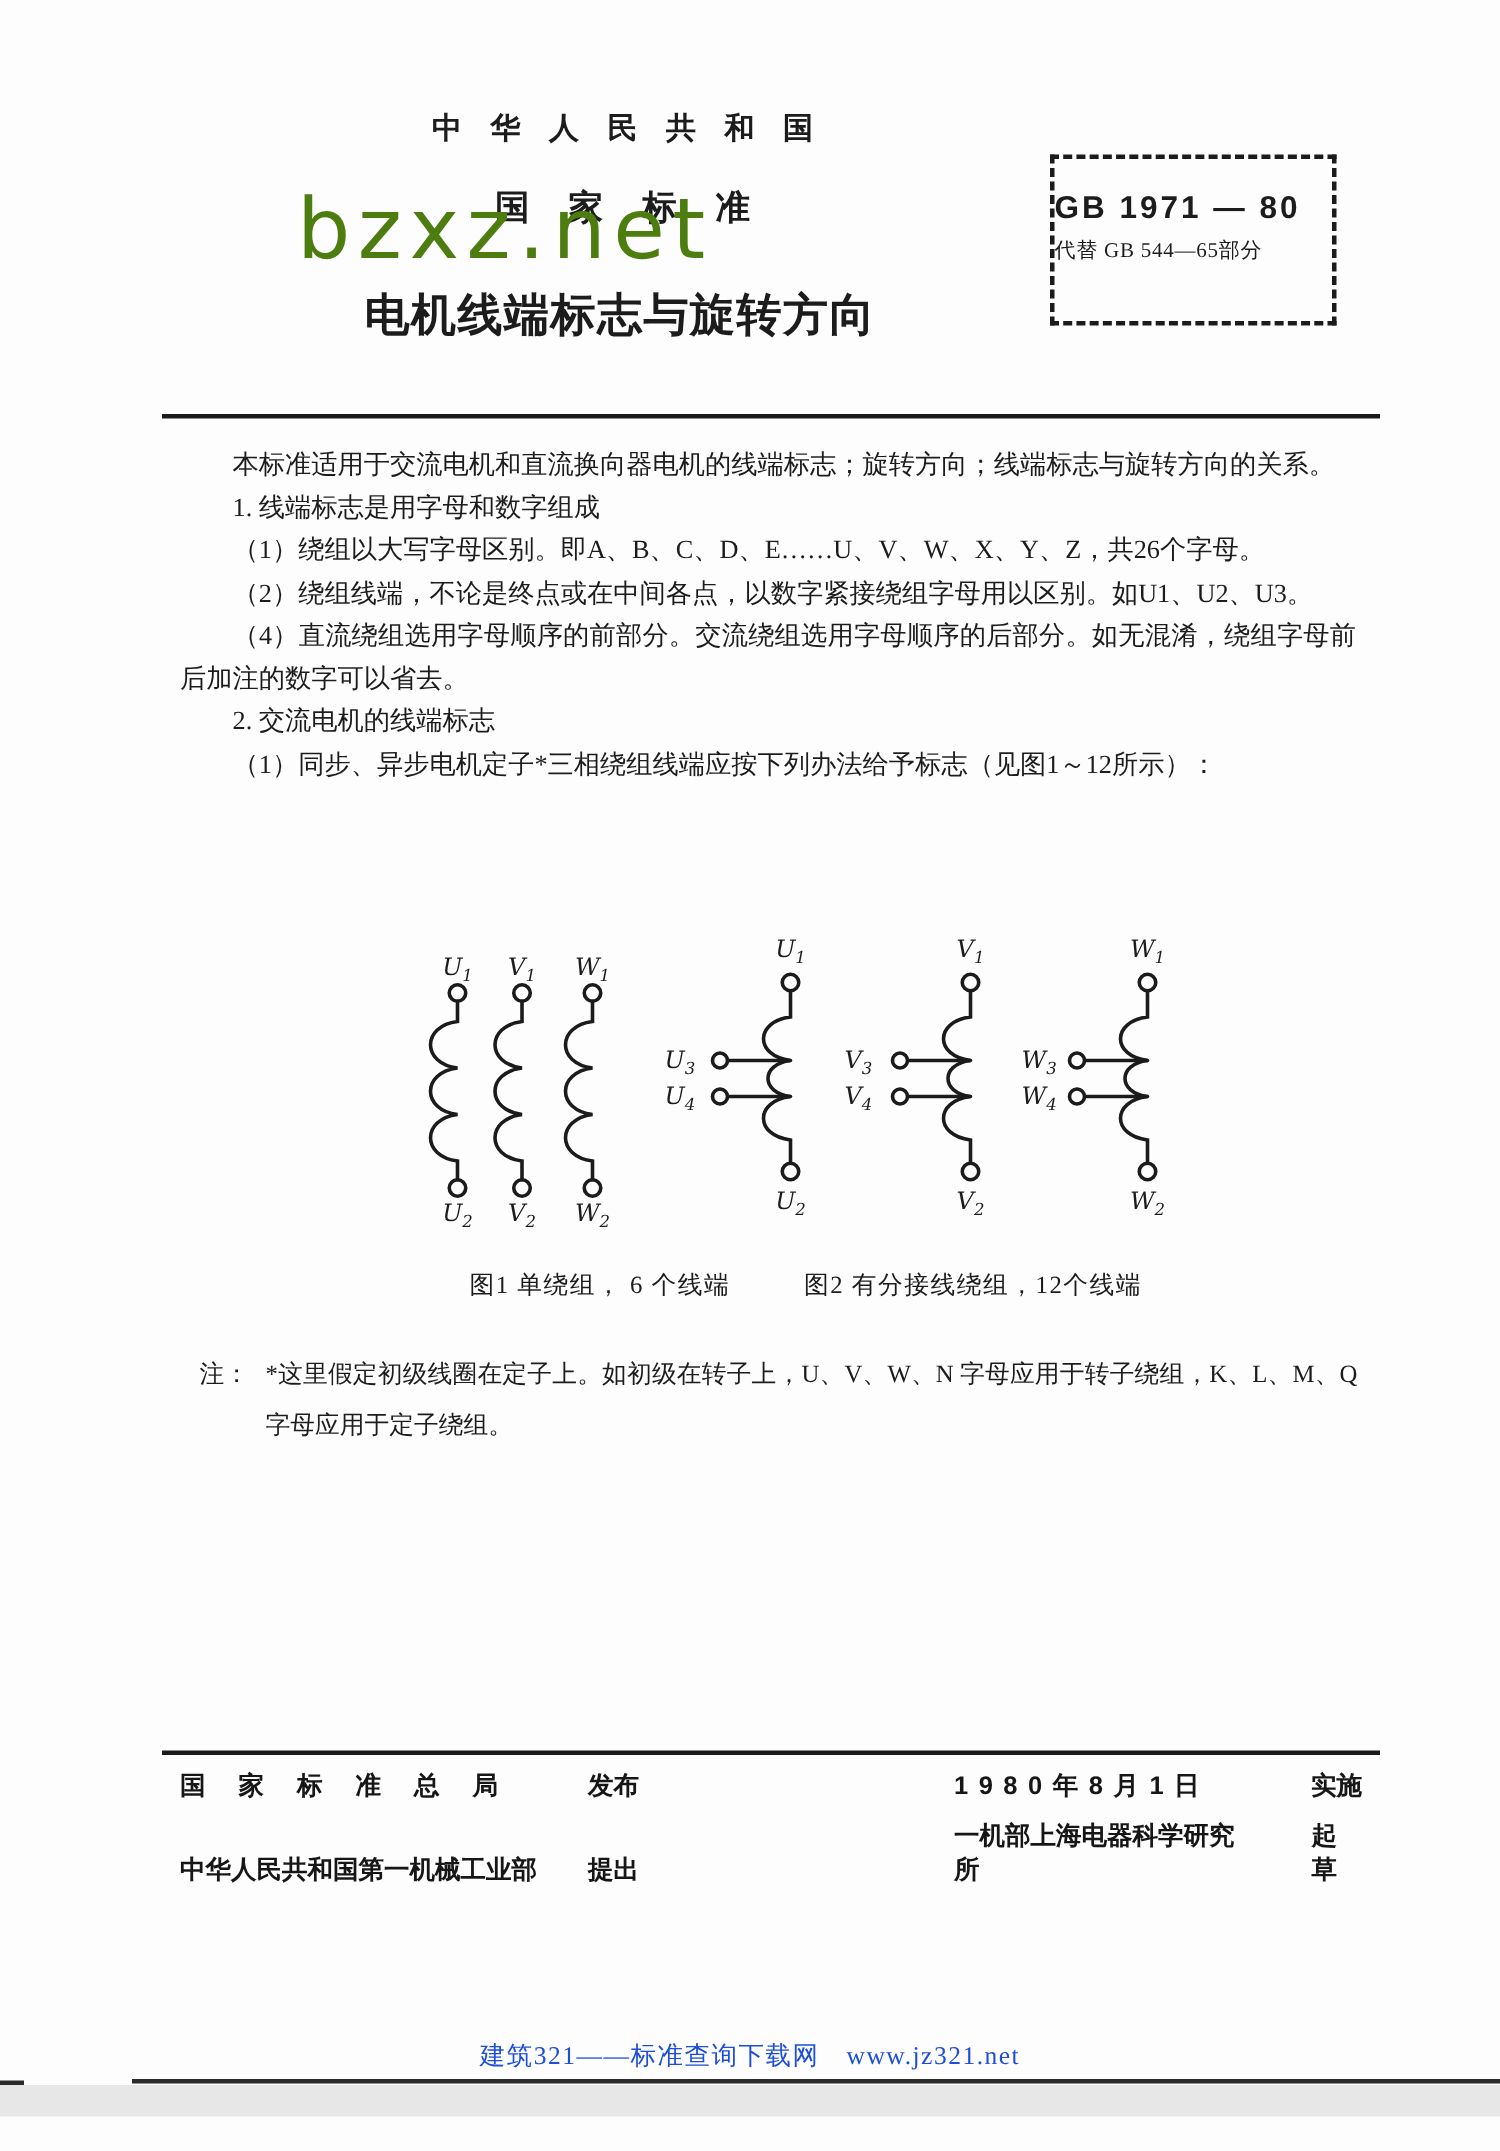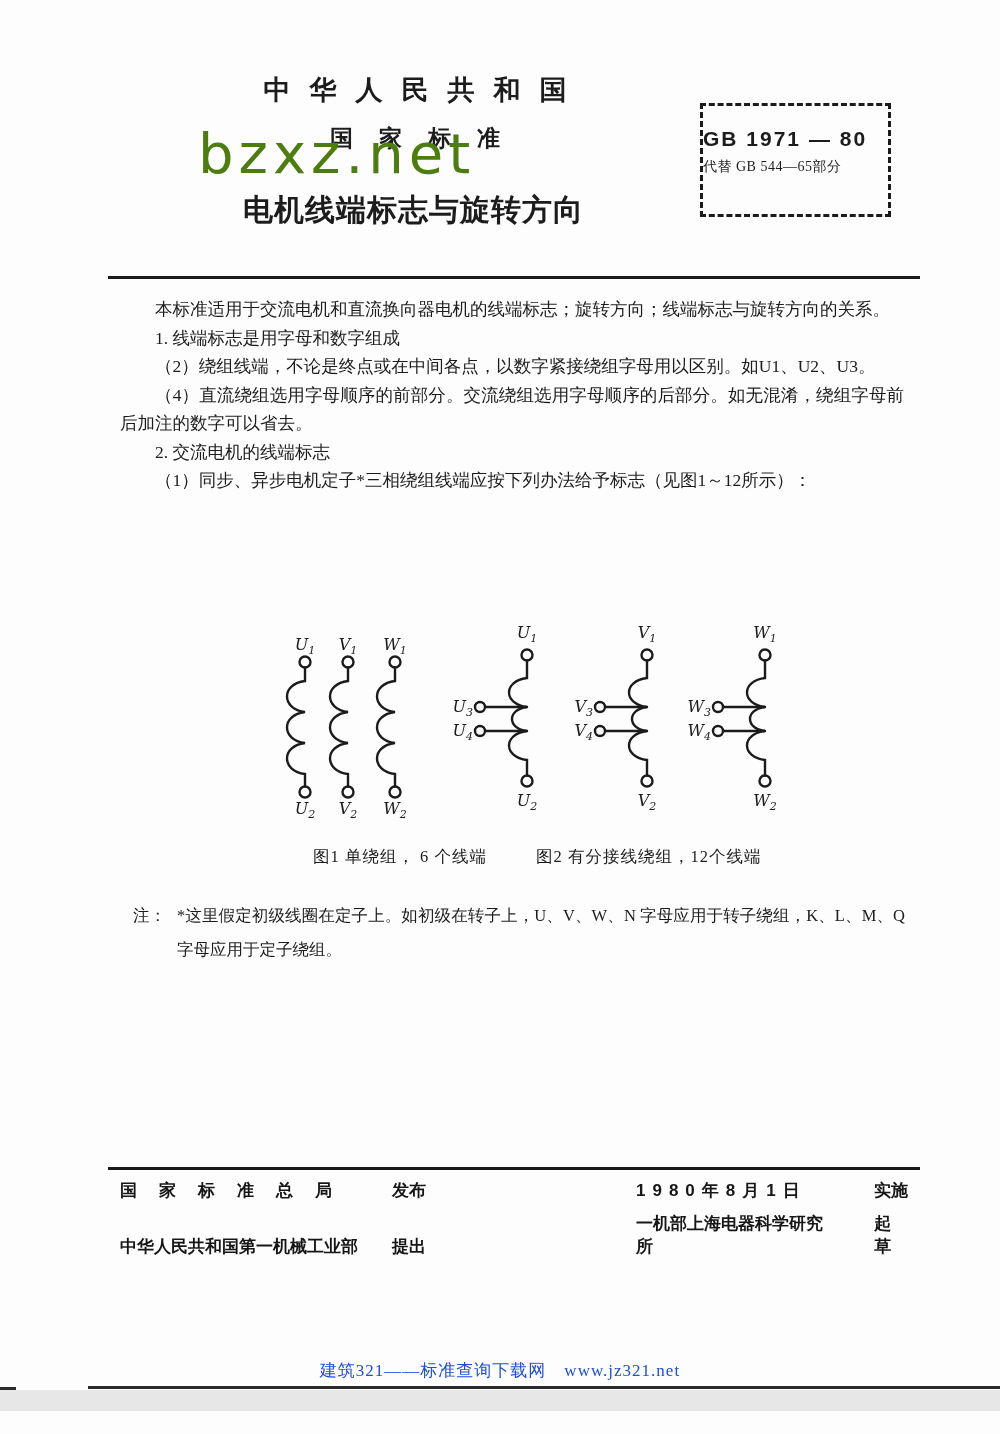--- a/index.html
+++ b/index.html
@@ -5,21 +5,21 @@
   html,body { margin:0; padding:0; background:#ffffff; }
   .page {
     position:relative; width:1000px; height:1434px;
     background:#fdfdfd; overflow:hidden;
     font-family:"Liberation Serif", serif;
     color:#1c1c1c;
   }
   
   .hdr-country {
     position:absolute; top:72px; left:175px; width:480px;
-    text-align:center; font-size:27px; font-weight:bold;
+    text-align:center; font-size:20px; font-weight:bold;
     letter-spacing:19px; text-indent:19px;
     font-family:"Liberation Sans", sans-serif;
   }
   .hdr-type {
     position:absolute; top:123px; left:175px; width:480px;
     text-align:center; font-size:23px; font-weight:bold;
     letter-spacing:26px; text-indent:26px;
     font-family:"Liberation Sans", sans-serif;
   }
   .watermark {
@@ -56,21 +56,21 @@
   .figs { position:absolute; left:0; top:0; width:1000px; height:900px; }
   .coil-svg { position:absolute; }
   .coil-svg path, .coil-svg line { fill:none; stroke:#1b1b1b; stroke-width:2.4; stroke-linecap:round; }
   .coil-svg circle { fill:none; stroke:#1b1b1b; stroke-width:2.4; }
   .clabel {
     position:absolute; font-family:"DejaVu Serif", serif; font-style:italic;
     font-size:16px; line-height:16px; white-space:nowrap;
   }
   .clabel sub { font-size:11px; line-height:0; vertical-align:-4px; }
   .clabel.ctr { width:32px; text-align:center; }
-  .clabel.rgt { width:30px; text-align:right; }
+  .clabel.rgt { width:30px; }
   .fig-cap {
     position:absolute; top:846px; font-size:16.5px; letter-spacing:1px;
     font-weight:400;
     margin-left:28px;
   }
 
   
   .note {
     position:absolute; left:133px; top:899px; width:772px;
     display:flex; font-size:16.5px; line-height:34px; text-align:justify;
@@ -113,20 +113,21 @@
   <div class="std-box">
     <div class="std-code">GB 1971 — 80</div>
     <div class="std-replaces">代替 GB 544—65部分</div>
   </div>
 
   <div class="rule-top"></div>
 
   <div class="body-text">
     <p>本标准适用于交流电机和直流换向器电机的线端标志；旋转方向；线端标志与旋转方向的关系。</p>
     <p>1. 线端标志是用字母和数字组成</p>
+    <p>（1）绕组以大写字母区别。即A、B、C、D、E……U、V、W、X、Y、Z，共26个字母。</p>
     <p>（2）绕组线端，不论是终点或在中间各点，以数字紧接绕组字母用以区别。如U1、U2、U3。</p>
     <p>（4）直流绕组选用字母顺序的前部分。交流绕组选用字母顺序的后部分。如无混淆，绕组字母前后加注的数字可以省去。</p>
     <p>2. 交流电机的线端标志</p>
     <p>（1）同步、异步电机定子*三相绕组线端应按下列办法给予标志（见图1～12所示）：</p>
   </div>
 
   <div class="figs">
 
     <svg class="coil-svg" style="left:279px; top:654px;" width="44" height="146" viewBox="0 0 44 146">
       <circle cx="26" cy="8" r="5.5"></circle>

